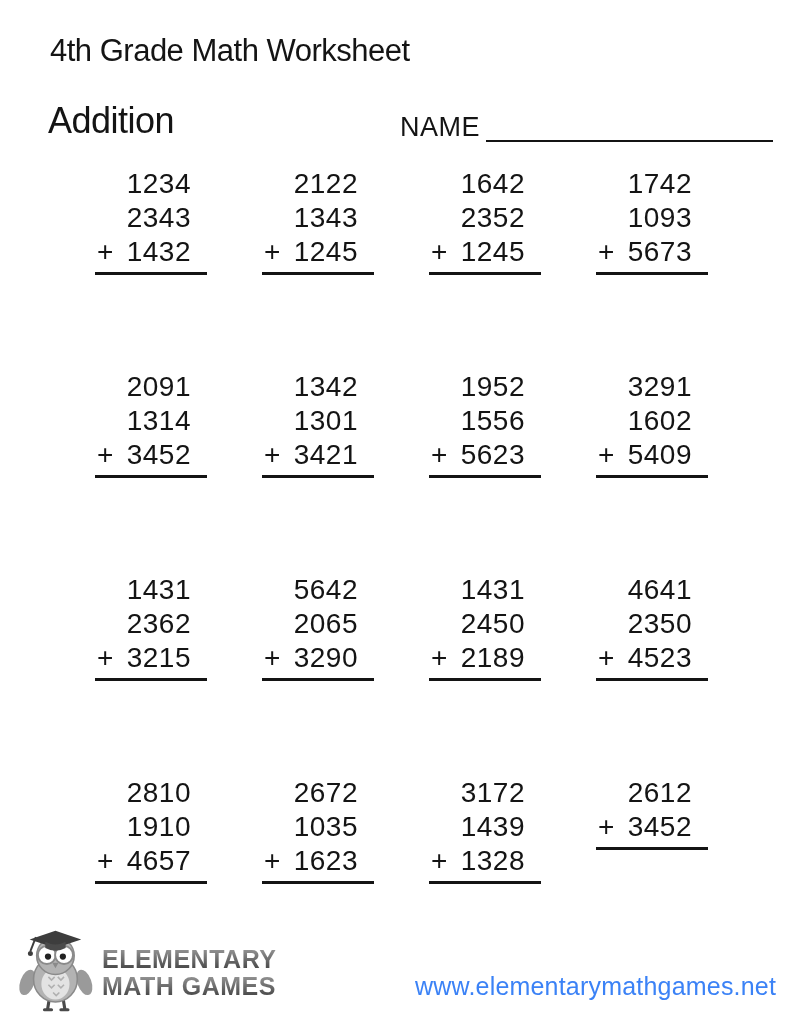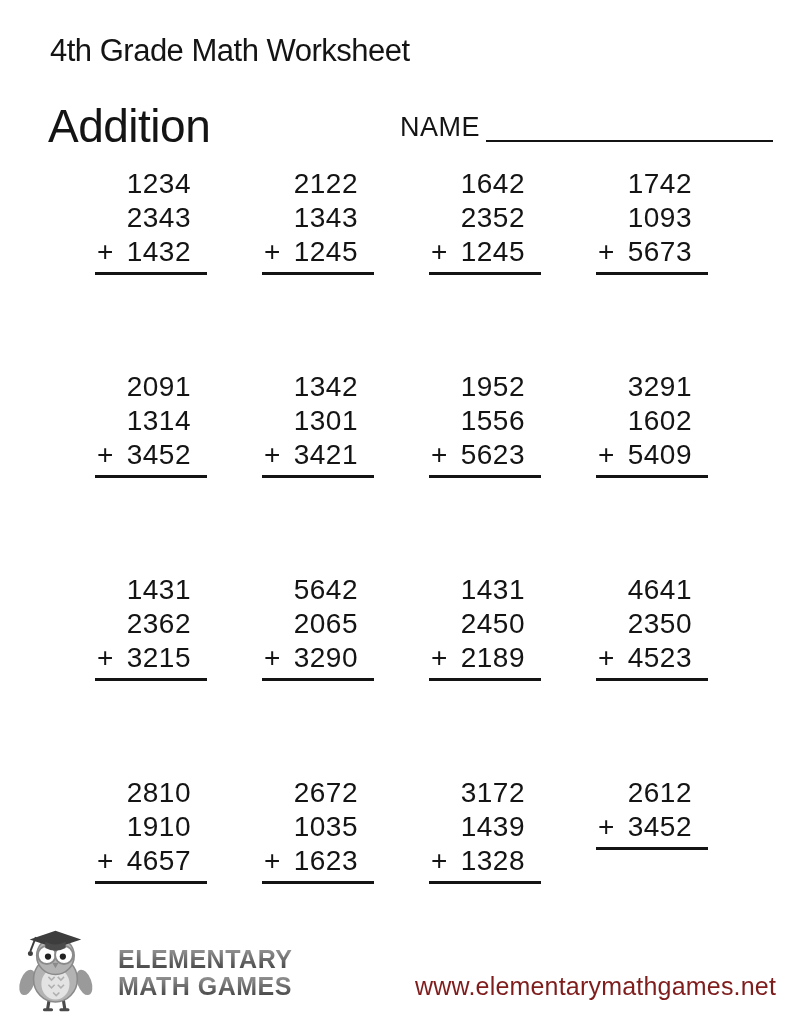--- a/index.html
+++ b/index.html
@@ -13,21 +13,21 @@
   }
 
   
   .title {
     position:absolute; left:50px; top:33px;
     font-size:31px; line-height:1.15; letter-spacing:-0.5px;
     color:#141414;
   }
   .section-label {
     position:absolute; left:48px; top:101px;
-    font-size:46px; line-height:1.1; letter-spacing:-0.5px;
+    font-size:36px; line-height:1.1; letter-spacing:-0.5px;
   }
   .name-block {
     position:absolute; left:400px; top:111px;
     display:flex; align-items:flex-end;text-align:center;
   }
   .name-label { font-size:27px; line-height:30px; letter-spacing:0.5px; }
   .name-line {
     display:inline-block; width:287px; height:29px;
     border-bottom:2px solid #141414; margin-left:6px;
   }
@@ -55,40 +55,40 @@
     border-top:3px solid #141414;
     height:0;
   }
 
   
   .logo {
     position:absolute; left:14px; top:924px;
     display:flex; align-items:center;
   }
   .logo-owl { width:86px; height:98px; }
-  .logo-text { margin-left:18px; }
+  .logo-text { margin-left:2px; }
   .logo-line {
     font-weight:700; font-size:25px; line-height:25px;
     letter-spacing:0.5px; text-transform:uppercase;
     color:#646464;
   }
   @supports (-webkit-background-clip: text) {
     .logo-line {
       background:linear-gradient(#9c9c9c, #3c3c3c);
       -webkit-background-clip:text;
       background-clip:text;
       color:transparent;
     }
   }
   .logo-line.second { margin-top:2px; }
 
   .website {
     position:absolute; left:415px; top:971px;
     font-size:25px; line-height:30px; letter-spacing:0.2px;
-    color:#7f1d1d;
+    color:#3b82f6;
   }
 </style>
 </head>
 <body>
 
 <div class="sheet">
 
   <div class="title">4th Grade Math Worksheet</div>
 
   <div class="section-label">Addition</div>

